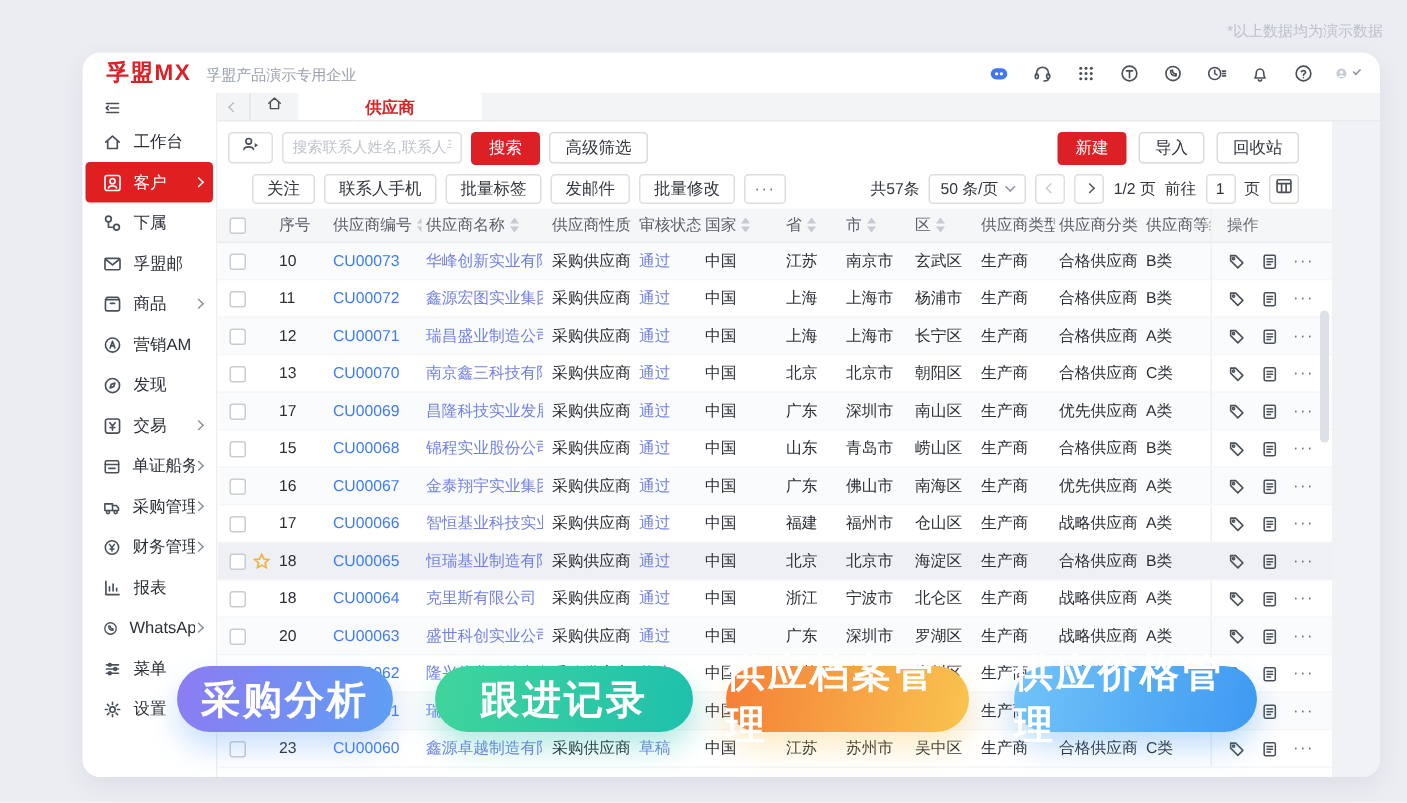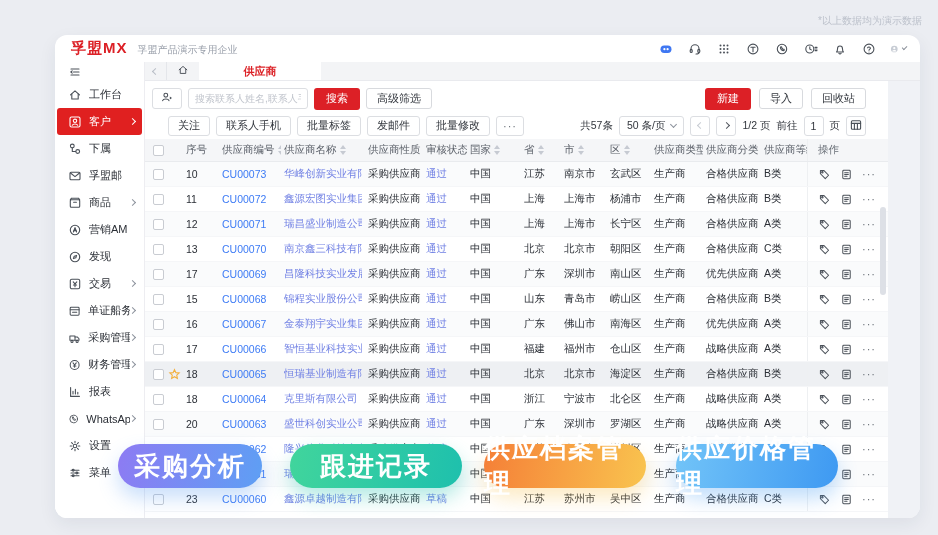--- a/index.html
+++ b/index.html
@@ -273,33 +273,33 @@
           <div class="side-item">
             <svg class="ic" viewBox="0 0 14 14">
               <circle cx="7" cy="7" r="4.7"></circle>
               <path d="M5.4 5 c0 2.4 1.2 3.6 3.6 3.6 l.2-1.2 -1.4-.4 -.8-.8 -.4-1.4 Z"></path>
             </svg>
             <span class="lbl">WhatsAp...</span>
             <i class="chev right"></i>
           </div>
           <div class="side-item">
             <svg class="ic" viewBox="0 0 14 14">
-              <circle cx="7" cy="7" r="1.8"></circle>
-              <path d="M7 2.2 v1.4 M7 10.4 v1.4 M2.2 7 h1.4 M10.4 7 h1.4 M3.6 3.6 l1 1 M9.4 9.4 l1 1 M10.4 3.6 l-1 1 M4.6 9.4 l-1 1"></path>
-            </svg>
-            <span class="lbl">设置</span>
-          </div>
-          <div class="side-item">
-            <svg class="ic" viewBox="0 0 14 14">
               <path d="M3 4.2 h8 M3 7 h8 M3 9.8 h8"></path>
               <circle cx="5.2" cy="4.2" r=".9"></circle>
               <circle cx="8.8" cy="7" r=".9"></circle>
               <circle cx="5.2" cy="9.8" r=".9"></circle>
             </svg>
             <span class="lbl">菜单</span>
+          </div>
+          <div class="side-item">
+            <svg class="ic" viewBox="0 0 14 14">
+              <circle cx="7" cy="7" r="1.8"></circle>
+              <path d="M7 2.2 v1.4 M7 10.4 v1.4 M2.2 7 h1.4 M10.4 7 h1.4 M3.6 3.6 l1 1 M9.4 9.4 l1 1 M10.4 3.6 l-1 1 M4.6 9.4 l-1 1"></path>
+            </svg>
+            <span class="lbl">设置</span>
           </div>
         </div>
     </aside>
     <div class="main">
       <div class="tabbar">
         <div class="tab-back">
             <i class="chev left"></i>
           </div>
         <div class="tab-home">
             <span><svg class="ic" viewBox="0 0 14 14">

